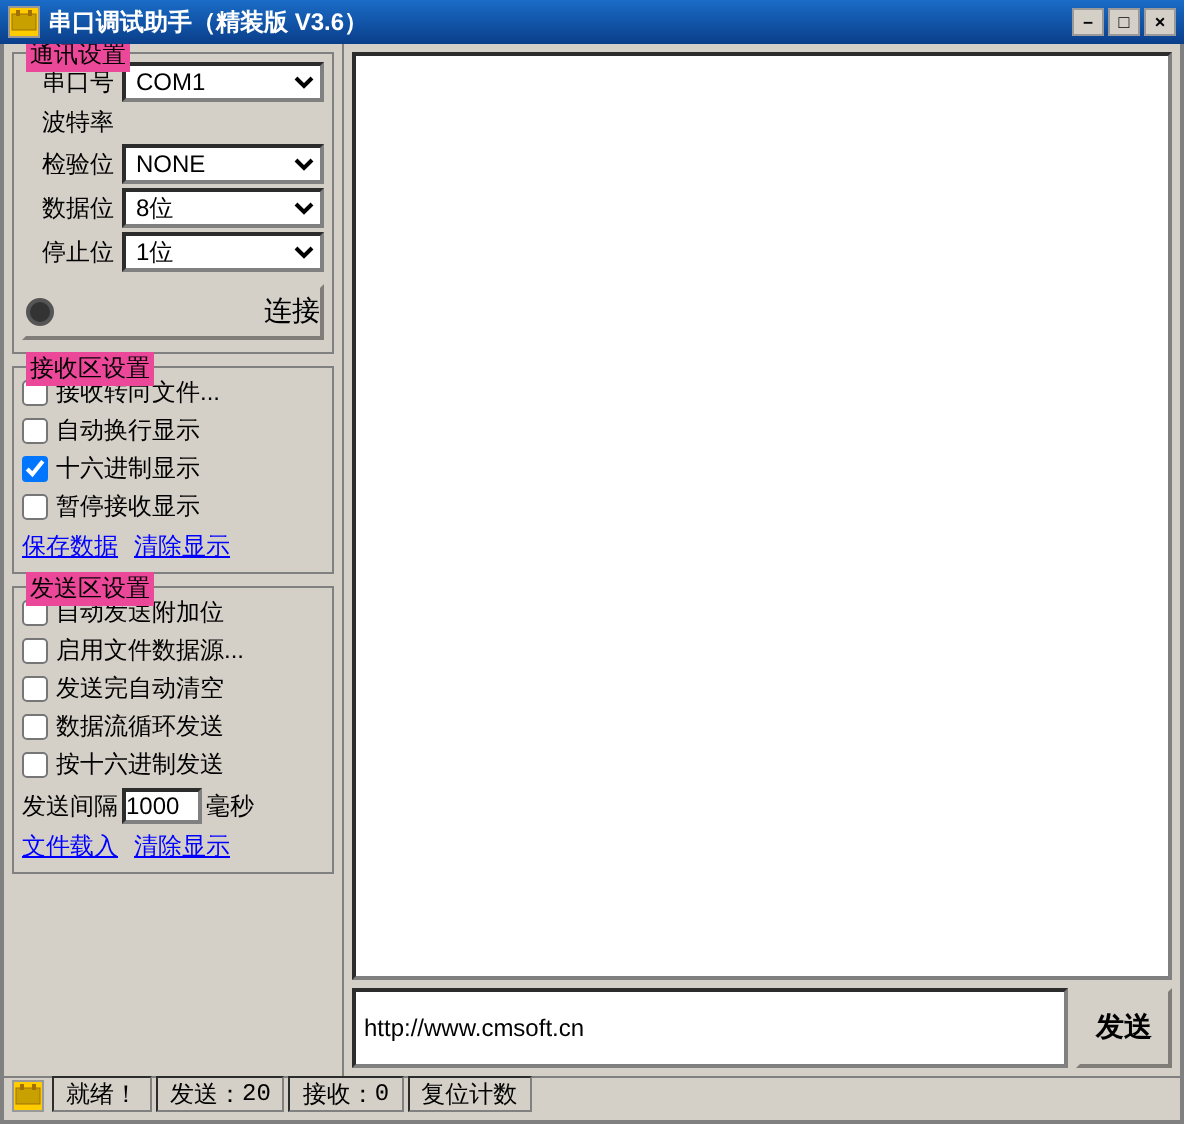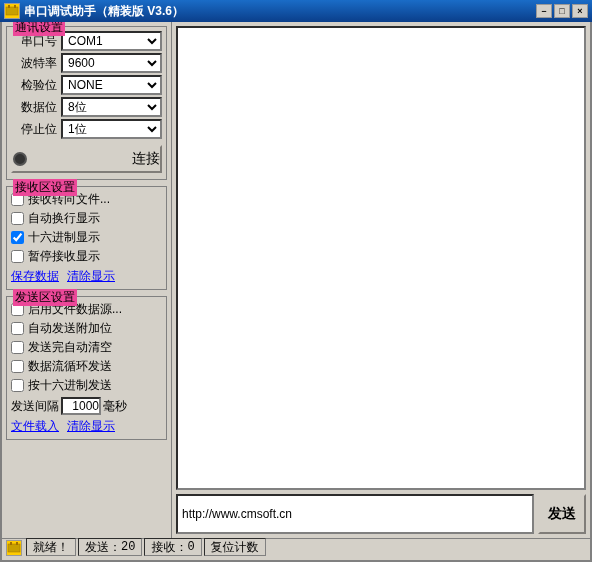--- a/index.html
+++ b/index.html
@@ -224,21 +224,21 @@
       white-space: nowrap;
       margin-right: 2px;
     }
     .interval-input {
       width: 40px;
       height: 18px;
       border: 2px inset #808080;
       background: white;
       font-size: 12px;
       font-family: "SimSun", sans-serif;
-      text-align: right;
+      text-align: left;
     }
     .interval-unit {
       margin-left: 2px;
     }
 
     
     .status-bar {
       height: 22px;
       background: #d4d0c8;
       border-top: 1px solid #808080;
@@ -304,30 +304,20 @@
           <select class="form-select">
             <option>COM1</option>
             <option>COM2</option>
             <option>COM3</option>
             <option>COM4</option>
           </select>
         </div>
 
         <div class="form-row">
           <span class="form-label">波特率</span>
-          <select class="form-select">
-            <option>1200</option>
-            <option>2400</option>
-            <option>4800</option>
-            <option selected="">9600</option>
-            <option>19200</option>
-            <option>38400</option>
-            <option>57600</option>
-            <option>115200</option>
-          </select>
         </div>
 
         <div class="form-row">
           <span class="form-label">检验位</span>
           <select class="form-select">
             <option selected="">NONE</option>
             <option>ODD</option>
             <option>EVEN</option>
           </select>
         </div>
@@ -380,25 +370,25 @@
           <span class="link-text">保存数据</span>
           <span class="link-text">清除显示</span>
         </div>
       </div>
 
       <div class="group-box">
         <span class="group-title">发送区设置</span>
 
         <div class="checkbox-row">
           <input type="checkbox" style="">
+          <span>自动发送附加位</span>
+        </div>
+        <div class="checkbox-row">
+          <input type="checkbox" style="">
           <span>启用文件数据源...</span>
-        </div>
-        <div class="checkbox-row">
-          <input type="checkbox" style="">
-          <span>自动发送附加位</span>
         </div>
         <div class="checkbox-row">
           <input type="checkbox" style="">
           <span>发送完自动清空</span>
         </div>
         <div class="checkbox-row">
           <input type="checkbox" style="">
           <span>数据流循环发送</span>
         </div>
         <div class="checkbox-row">

